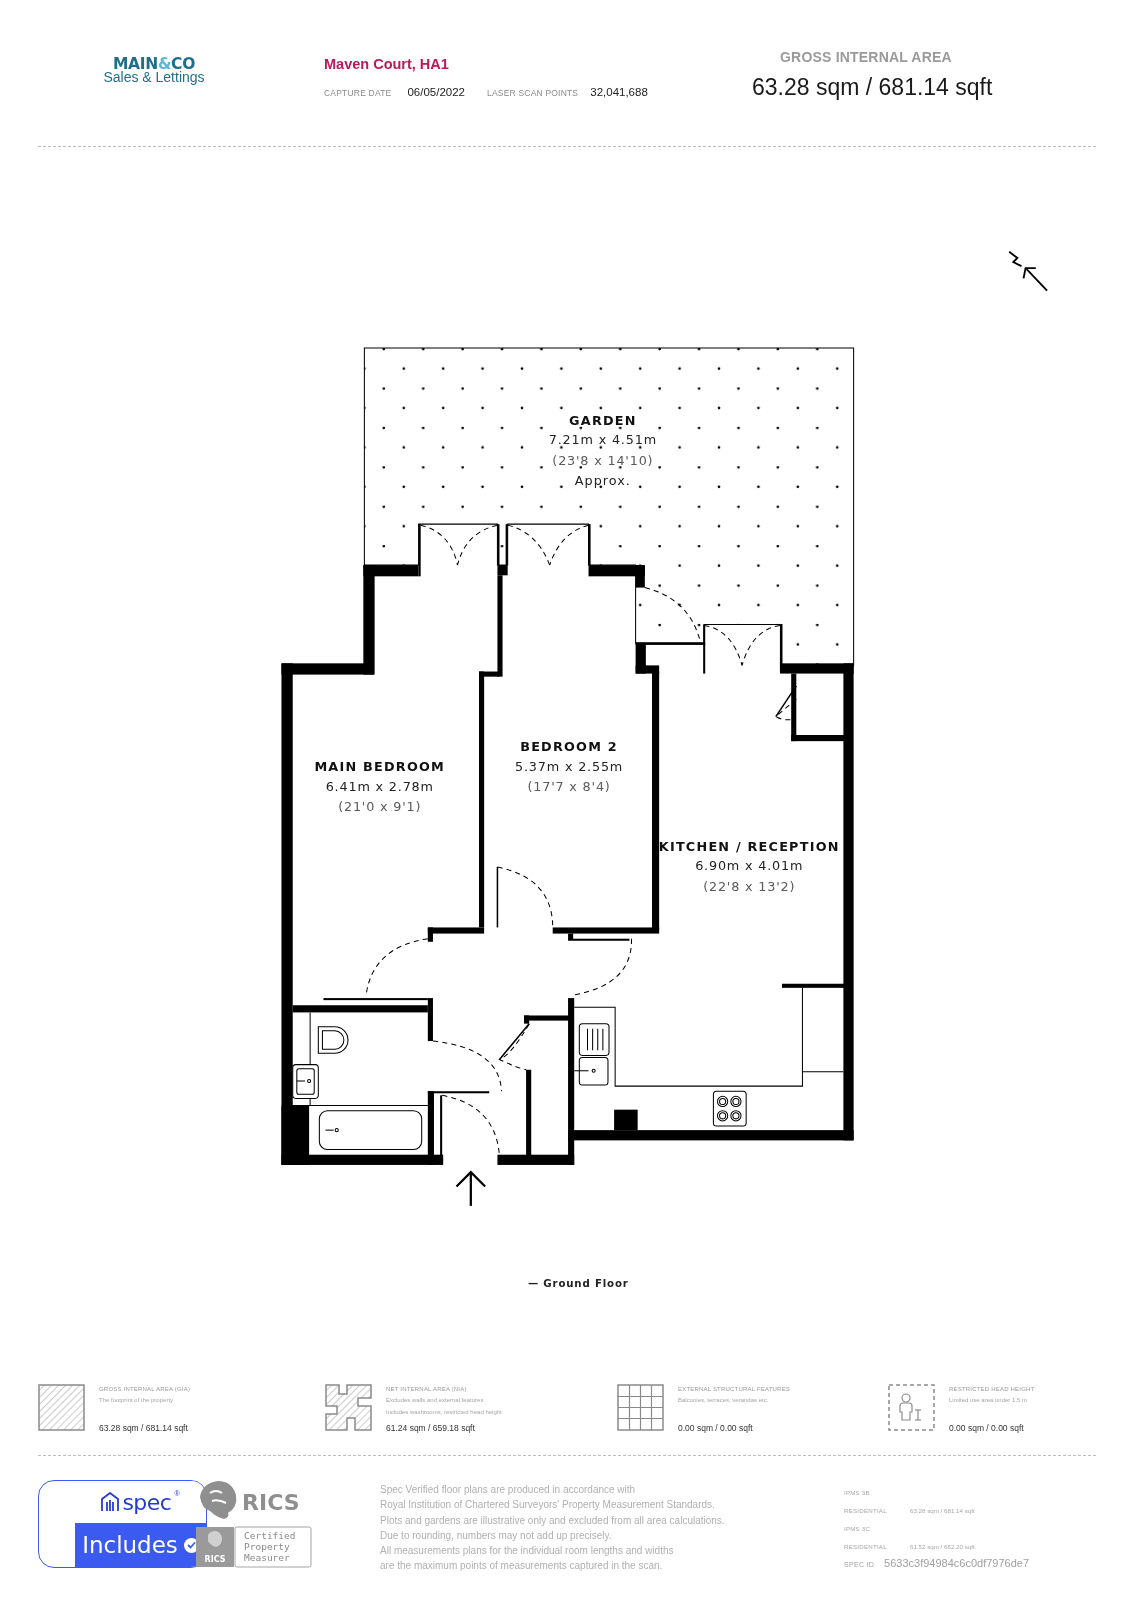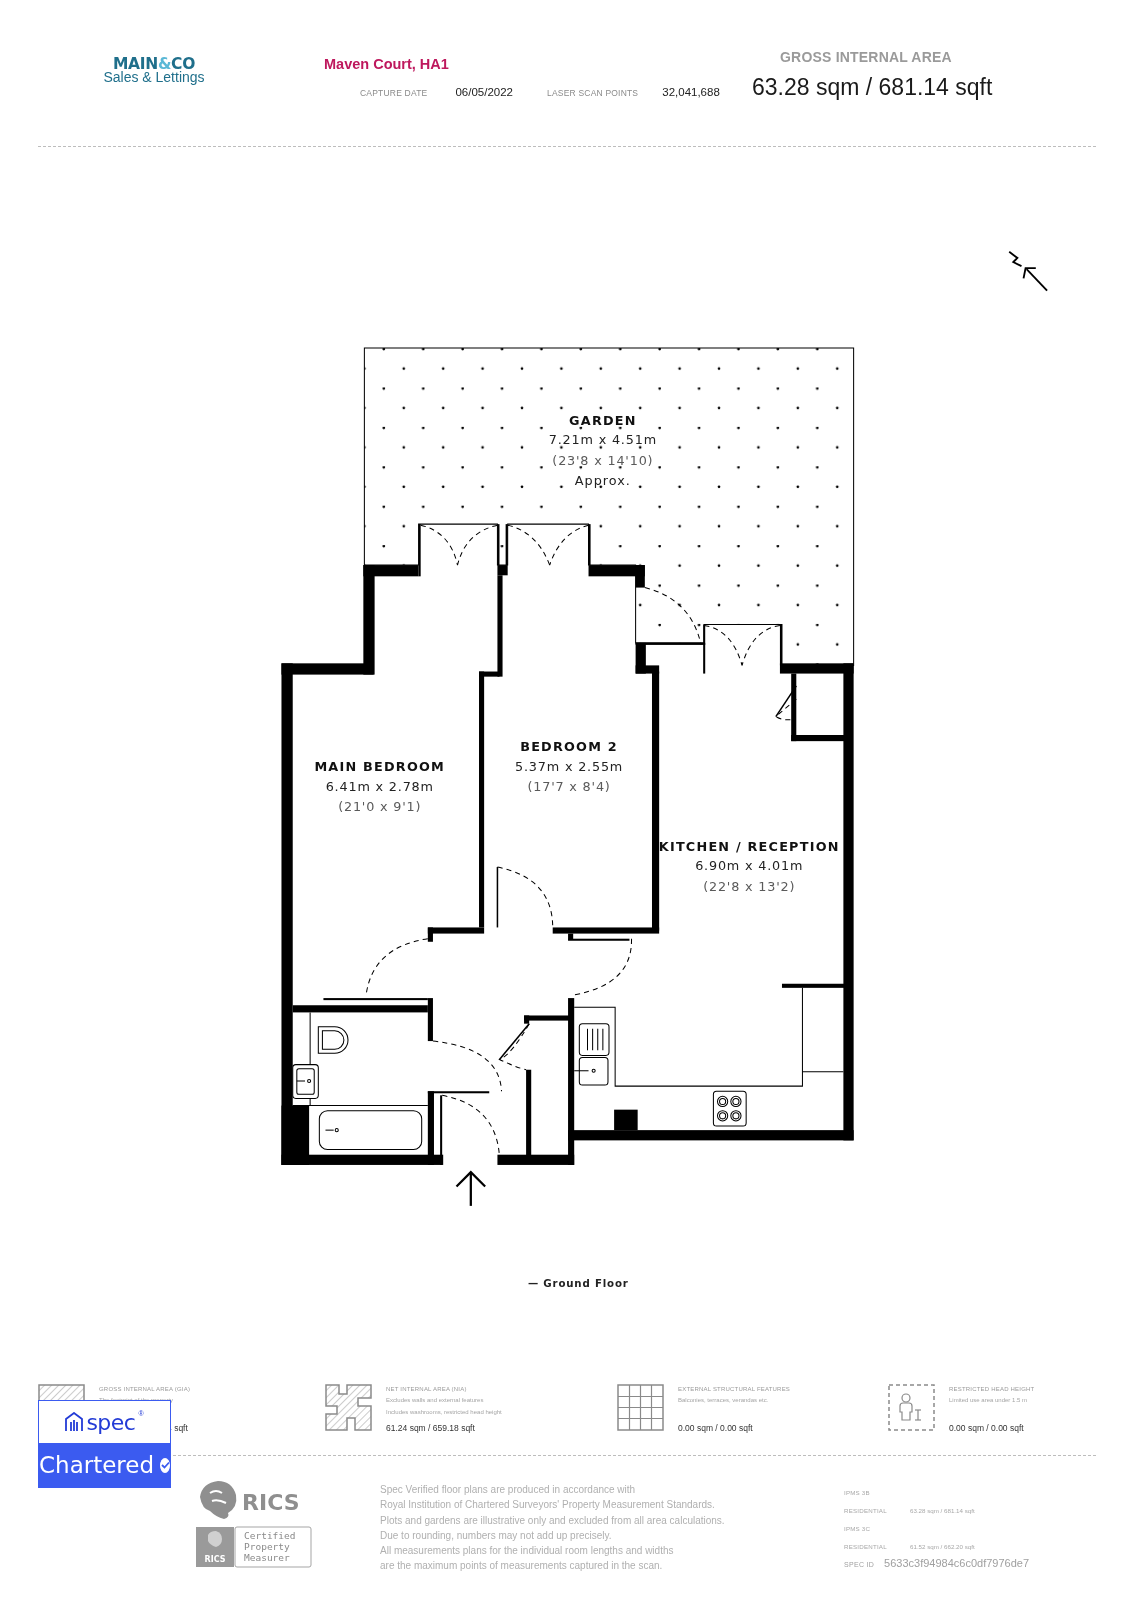--- a/index.html
+++ b/index.html
@@ -4,37 +4,37 @@
 <style>
   html, body { margin:0; padding:0; background:#ffffff; }
   body { width:1131px; height:1600px; position:relative; overflow:hidden; font-family:"Liberation Sans", sans-serif; color:#1a1a1a; }
   .abs { position:absolute; }
   
   .logo { left:99px; top:56px; width:110px; text-align:center; }
   .logo-main { font-family:"DejaVu Sans", sans-serif; font-weight:bold; font-size:15.5px; letter-spacing:-0.3px; color:#1f6f8b; line-height:16px; }
   .logo-main .amp { color:#5bb8d6; }
   .logo-sub { font-size:14px; color:#1f6f8b; line-height:10px; }
   .prop-title { left:324px; top:56px; font-size:14.5px; font-weight:bold; color:#be185d; }
-  .meta { left:324px; top:86px; font-size:11px; display:flex; align-items:baseline; gap:12px;margin-left:36px; }
+  .meta { left:324px; top:86px; font-size:11px; display:flex; align-items:baseline; gap:0; }
   .meta .lbl { font-size:8.5px; color:#8a8a8a; letter-spacing:0.2px; }
   .meta .val { font-size:11.5px; color:#222; }
   .gia-lbl { left:752px; top:49px; font-size:14px; font-weight:bold; color:#9a9a9a; letter-spacing:0.2px;margin-left:28px; }
   .gia-val { left:752px; top:74px; font-size:23px; color:#1a1a1a; }
   .dash-line { left:38px; width:1058px; height:0; border-top:1.3px dashed #bdbdbd; }
   
   .plan { left:0; top:0; width:1131px; height:1600px; }
   .room-lbl { font-family:"DejaVu Sans", sans-serif; text-anchor:middle; }
   
   .leg { top:1384px; height:50px; }
   .leg-icon { position:absolute; left:0; top:0; width:47px; height:47px; }
   .leg-title { position:absolute; left:61px; top:2px; font-size:6px; color:#9a9a9a; letter-spacing:0.2px; white-space:nowrap; }
   .leg-desc { position:absolute; left:61px; font-size:6px; color:#a5a5a5; white-space:nowrap; }
   .leg-val { position:absolute; left:61px; top:39px; font-size:8.5px; color:#333; white-space:nowrap; }
   
-  .spec-badge { left:38px; top:1400px; width:131px; height:86px; border:1.5px solid #3b5bf0; border-radius:0; overflow:hidden; }
+  .spec-badge { left:38px; top:1480px; width:131px; height:86px; border:1.5px solid #3b5bf0; border-radius:16px; overflow:hidden;padding-left:36px; }
   .spec-top { height:42px; background:#fff; display:flex; align-items:center; justify-content:center; gap:3px; }
   .spec-word { font-size:22px; color:#233bd6; font-family:"DejaVu Sans", sans-serif; letter-spacing:-0.5px; }
   .spec-reg { font-size:7px; color:#233bd6; align-self:flex-start; margin-top:9px; }
   .spec-bottom { height:44px; background:#3b5bf0; display:flex; align-items:center; justify-content:center; gap:6px; }
   .spec-verified { font-size:23px; color:#fff; font-family:"DejaVu Sans", sans-serif; }
   .check-circle { width:15px; height:15px; border-radius:50%; background:#fff; display:flex; align-items:center; justify-content:center; }
   .rics { left:196px; top:1479px; width:122px; height:90px; }
   .disclaimer { left:380px; top:1482px; font-size:10px; line-height:15.3px; color:#b0b0b0; }
   .ipms { left:844px; top:1484px; font-size:6.2px; color:#a8a8a8; line-height:18px; }
   .ipms .k { display:inline-block; width:66px; letter-spacing:0.2px; }
@@ -316,21 +316,21 @@
           <path d="M1 19 V7 L9 1 L17 7 V19"></path>
           <line x1="6" y1="10" x2="6" y2="19"></line>
           <line x1="9" y1="8" x2="9" y2="19"></line>
           <line x1="12" y1="10" x2="12" y2="19"></line>
         </g>
     </svg>
     <span class="spec-word">spec</span>
     <span class="spec-reg">®</span>
   </div>
   <div class="spec-bottom">
-    <span class="spec-verified">Chartered</span>
+    <span class="spec-verified">Includes</span>
     <span class="check-circle">
       <svg width="9" height="8" viewBox="0 0 9 8">
           <path d="M1 4 L3.5 6.5 L8 1.5" stroke="#3b5bf0" stroke-width="1.8" fill="none"></path>
         </svg>
     </span>
   </div>
 </div>
 
 <div class="abs rics">
   <svg width="122" height="90" viewBox="0 0 122 90">

